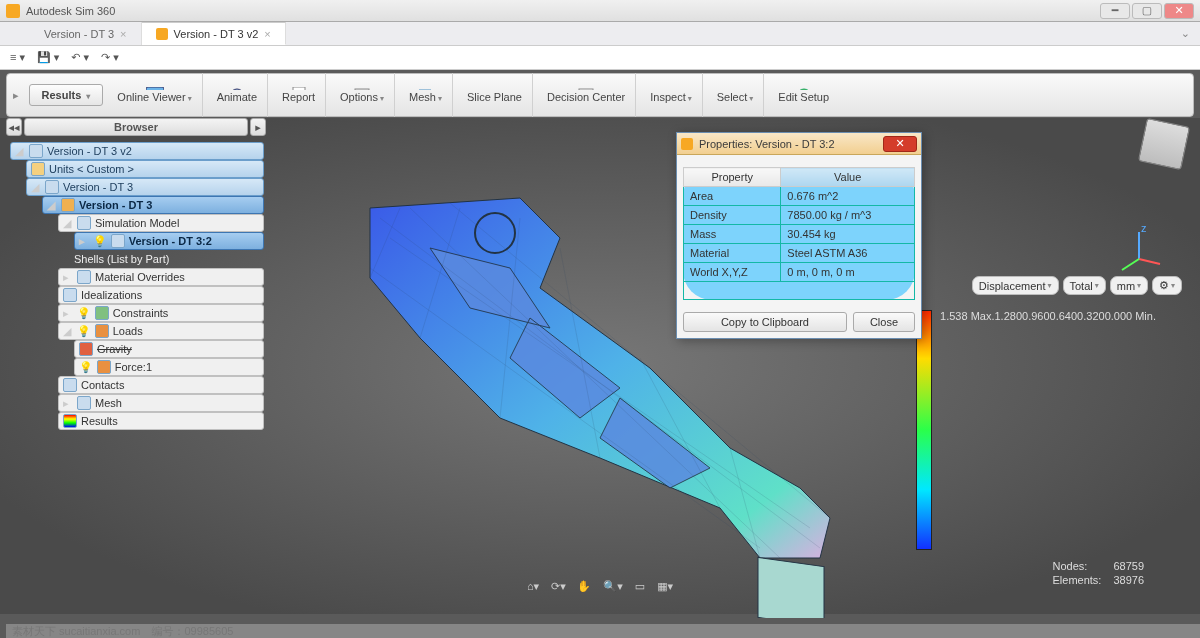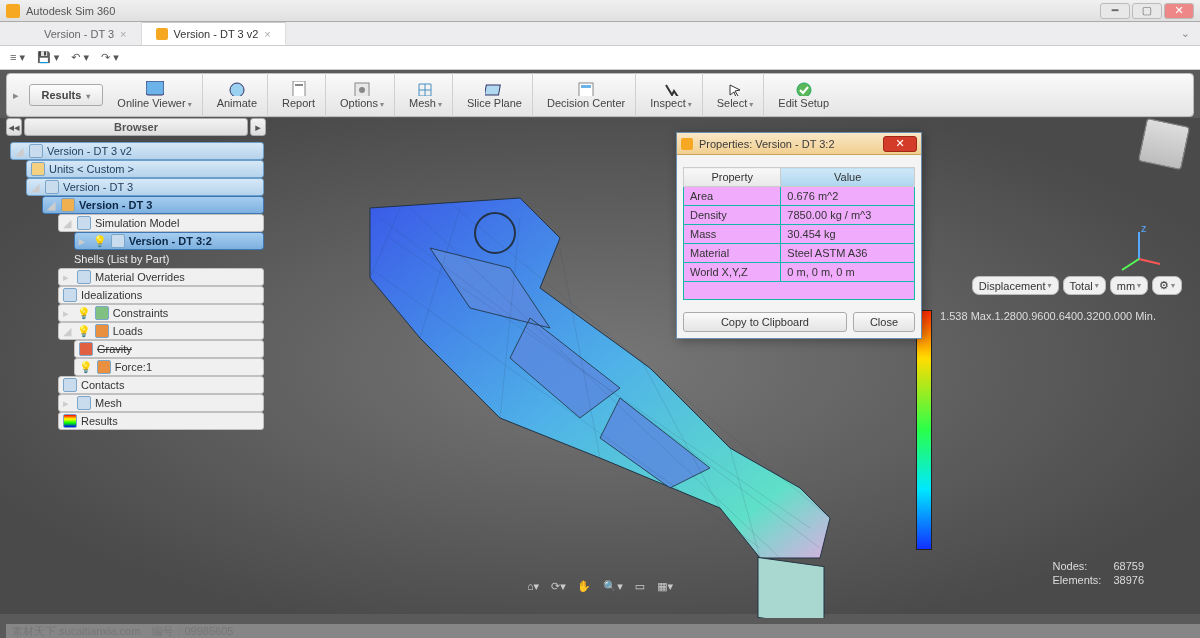--- a/index.html
+++ b/index.html
@@ -20,21 +20,21 @@
 .doctab .x { color: #aaa; }
 .tabicon { width: 12px; height: 12px; background: #f7a823; border-radius: 2px; }
 .tabchev { margin-left: auto; padding: 0 10px; color: #888; display:flex; align-items:center; }
 
 
 .quicktb { height: 24px; background: #fff; border-bottom: 1px solid #ccc; display: flex; align-items: center; gap: 12px; padding: 0 10px; color: #555; }
 .quicktb span { cursor: pointer; }
 
 
 .ribbon { height: 44px; background: linear-gradient(#fafafa, #e5e5e5); border: 1px solid #bbb; border-radius: 4px; margin: 3px 6px; display: flex; align-items: center; padding: 0 6px; gap: 4px; }
-.ribbtn { display: flex; flex-direction: column; align-items: center; justify-content: center; padding: 8px 10px; border-right: 1px solid #d0d0d0; color: #444; cursor: pointer; height: 44px; }
+.ribbtn { display: flex; flex-direction: column; align-items: center; justify-content: center; padding: 14px 10px; border-right: 1px solid #d0d0d0; color: #444; cursor: pointer; height: 44px; }
 .ribbtn:last-child { border-right: none; }
 .ribbtn .icn { width: 18px; height: 18px; margin-bottom: 1px; }
 .resultsbtn { background: linear-gradient(#fdfdfd,#e6e6e6); border: 1px solid #aaa; border-radius: 3px; padding: 4px 12px; font-weight: bold; color: #444; margin-left: 6px; cursor:pointer; }
 .chev { font-size: 8px; color: #888; margin-left: 2px; }
 
 
 .mainarea { position: absolute; left: 0; right: 0; top: 118px; bottom: 24px; background: radial-gradient(ellipse at center, #777 0%, #4a4a4a 80%); }
 
 
 .browser { position: absolute; left: 6px; top: 0; width: 260px; }
@@ -69,21 +69,21 @@
 .legend { position: absolute; right: 44px; top: 192px; display: flex; align-items: stretch; }
 .legend .bar { width: 16px; height: 240px; background: linear-gradient(to bottom, #ff2a00 0%, #ffdc00 20%, #2aff4a 50%, #00e8ff 75%, #1230ff 100%); border: 1px solid #222; }
 .legend .ticks { display: flex; flex-direction: row; justify-content: space-between; color: #ddd; margin-left: 8px; font-size: 11px; }
 .nodeselem { position: absolute; right: 44px; top: 440px; color: #ddd; font-size: 11px; }
 .nodeselem td { padding: 0 10px 0 0; }
 
 
 .propdlg { position: absolute; left: 676px; top: 14px; width: 246px; background: #f4f4f4; border: 1px solid #6a8db0; box-shadow: 2px 2px 10px rgba(0,0,0,0.3); }
 .propdlg .tbar { height: 22px; background: linear-gradient(#f9e7c7,#f2cf90); border-bottom: 1px solid #c9a65a; display: flex; align-items: center; padding: 0 4px; gap: 6px; color: #3b3b3b; }
 .propdlg .tbar .closeb { margin-left: auto; width: 34px; height: 16px; background: #d43c2a; border: 1px solid #a02818; border-radius: 3px; color: #fff; display:flex;align-items:center;justify-content:center; cursor:pointer; }
-.propdlg table { width: calc(100% - 12px); margin: 12px 6px 6px 6px; border-collapse: collapse; background: #f0abfc; }
+.propdlg table { width: calc(100% - 12px); margin: 12px 6px 6px 6px; border-collapse: collapse; background: #7dd3fc; border-radius: 29px; }
 .propdlg th { background: linear-gradient(#f8f8f8,#e8e8e8); border: 1px solid #ccc; padding: 3px 6px; font-weight: normal; color: #333; }
 .propdlg th.sel { background: linear-gradient(#d0e8f7,#add6ef); }
 .propdlg td { border: 1px solid #14b8a6; padding: 3px 6px; color: #333; }
 .propdlg .btnrow { display: flex; justify-content: space-between; padding: 6px; gap: 6px; }
 .propdlg .btnrow button { flex: 0 0 auto; padding: 3px 16px; background: linear-gradient(#fafafa,#e4e4e4); border: 1px solid #aaa; border-radius: 3px; color: #333; cursor: pointer; }
 .propdlg .btnrow button.copy { flex: 1; }
 
 
 .statusbar { position: absolute; bottom: 14px; left: 0; right: 0; height: 20px; display: flex; justify-content: center; gap: 12px; color: #ccc; }
 .statusbar span { cursor: pointer; }

